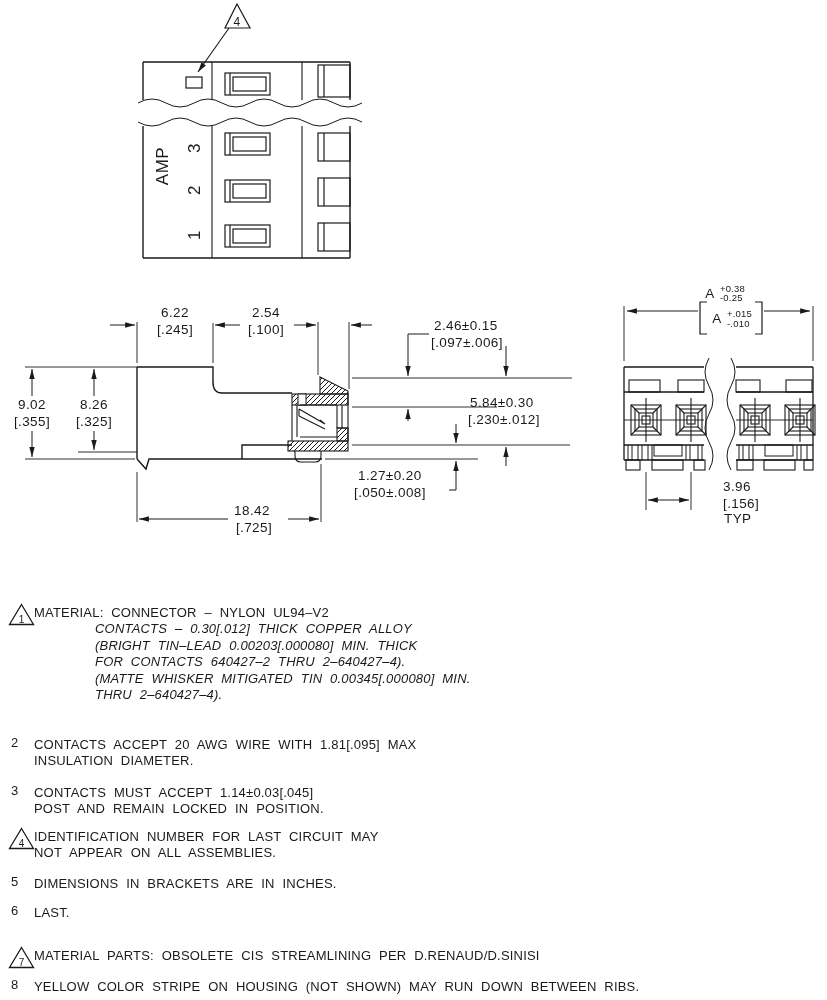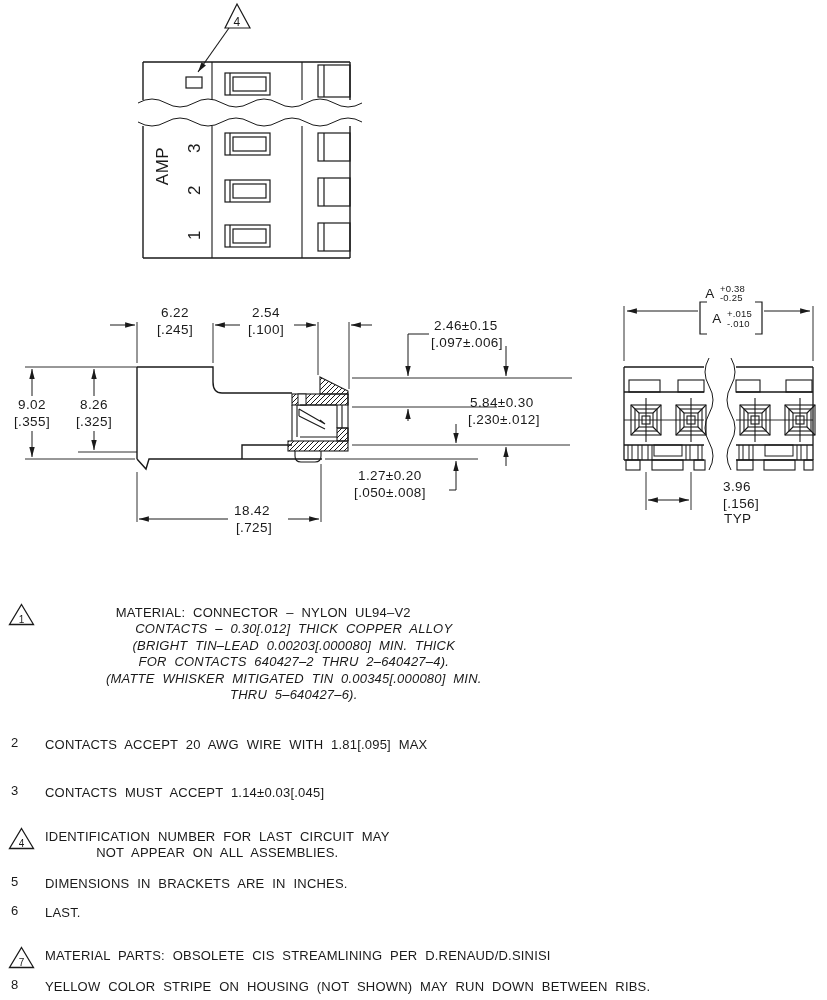--- a/index.html
+++ b/index.html
@@ -12,21 +12,21 @@
     fill:#1a1a1a;font-size:13.5px;letter-spacing:.4px;
   }
   svg text.small{font-size:9.5px;letter-spacing:.2px;}
   svg text.rot{font-size:17px;letter-spacing:.5px;}
   svg text.callout{font-size:12px;}
   .notes{position:absolute;left:0;top:0;width:827px;}
   .note{position:absolute;left:8px;font-size:13px;line-height:16.4px;
         letter-spacing:.2px;word-spacing:4px;white-space:nowrap;}
   .nmark{position:absolute;left:0;top:-2px;width:34px;}
   .nnum{position:absolute;left:3px;top:0;font-size:13px;}
-  .nlines{margin-left:37px;text-align:center;}
+  .nlines{margin-left:26px;}
   .nline.indent{margin-left:61px;font-style:italic;}
   .tri{display:block;}
   .tri polygon{fill:none;stroke:#1a1a1a;stroke-width:1.3;}
   .tri text{font-size:10px;letter-spacing:0;}
 </style>
 </head>
 <body>
 
 <div class="sheet">
 
@@ -262,39 +262,41 @@
           <polygon points="13.5,1.5 25.5,21.5 1.5,21.5"></polygon>
           <text x="13.5" y="19.5" text-anchor="middle">1</text>
         </svg>
       </span>
       <div class="nlines">
         <div class="nline">MATERIAL: CONNECTOR – NYLON UL94–V2</div>
         <div class="nline indent">CONTACTS – 0.30[.012] THICK COPPER ALLOY</div>
         <div class="nline indent">(BRIGHT TIN–LEAD 0.00203[.000080] MIN. THICK</div>
         <div class="nline indent">FOR CONTACTS 640427–2 THRU 2–640427–4).</div>
         <div class="nline indent">(MATTE WHISKER MITIGATED TIN 0.00345[.000080] MIN.</div>
-        <div class="nline indent">THRU 5–640427–6).</div>
+        <div class="nline indent">THRU 2–640427–4).</div>
       </div>
     </div>
 
     <div class="note" style="top:737px">
       <span class="nmark">
           <span class="nnum">2</span>
         </span>
       <div class="nlines">
         <div class="nline">CONTACTS ACCEPT 20 AWG WIRE WITH 1.81[.095] MAX</div>
+        <div class="nline">INSULATION DIAMETER.</div>
       </div>
     </div>
 
     <div class="note" style="top:785px">
       <span class="nmark">
           <span class="nnum">3</span>
         </span>
       <div class="nlines">
         <div class="nline">CONTACTS MUST ACCEPT 1.14±0.03[.045]</div>
+        <div class="nline">POST AND REMAIN LOCKED IN POSITION.</div>
       </div>
     </div>
 
     <div class="note" style="top:829px">
       <span class="nmark">
         <svg class="tri" width="27" height="23">
           <polygon points="13.5,1.5 25.5,21.5 1.5,21.5"></polygon>
           <text x="13.5" y="19.5" text-anchor="middle">4</text>
         </svg>
       </span>

